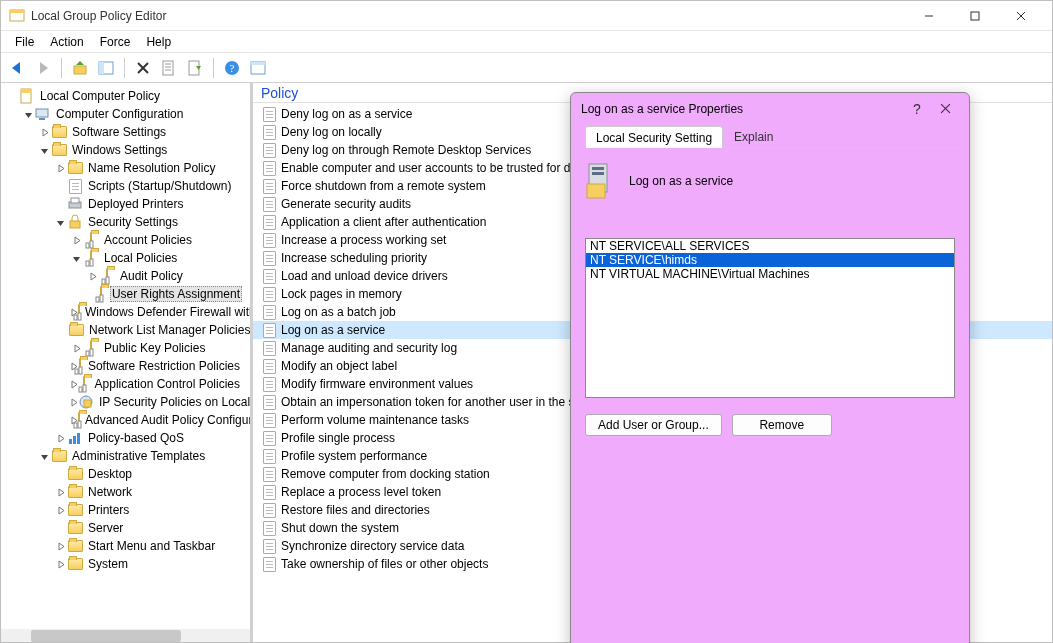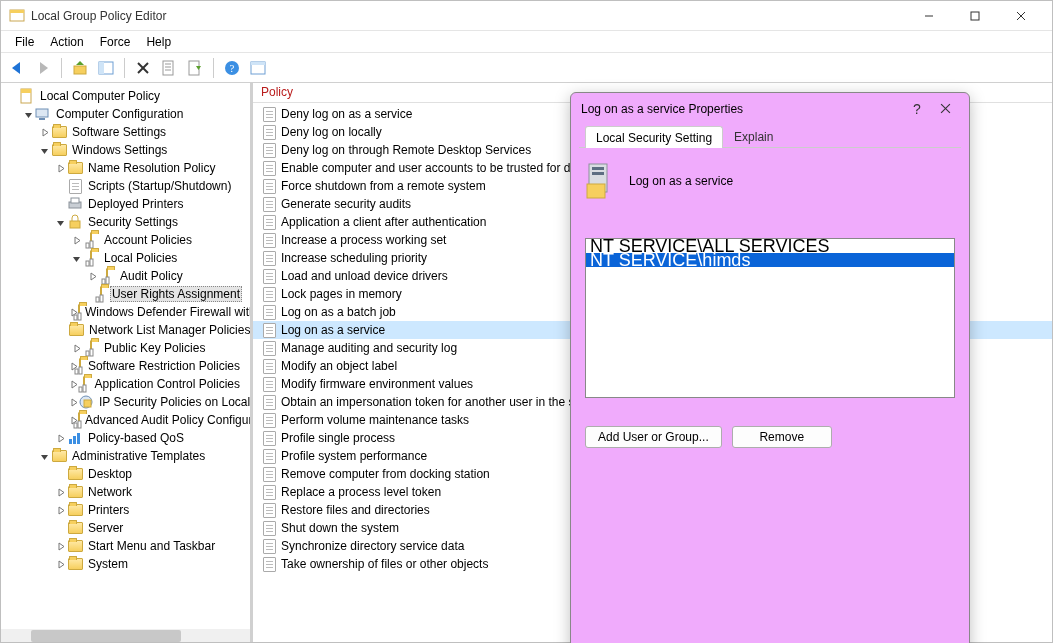--- a/index.html
+++ b/index.html
@@ -28,40 +28,40 @@
   .tree-row .tw svg{width:9px;height:9px;}
   .tree-row .ic { width:16px; height:16px; margin-right:3px; display:flex; align-items:center; justify-content:center;}
   .tree-row .lbl { padding:0 2px;}
   .tree-row.selected .lbl { background:#e5e5e5; border:1px dotted #888; padding:0 1px;}
   .indent0{padding-left:0px;} .indent1{padding-left:16px;} .indent2{padding-left:32px;}
   .indent3{padding-left:48px;} .indent4{padding-left:64px;} .indent5{padding-left:80px;}
   .hscroll { position:absolute; bottom:0; left:0; right:0; height:14px; background:#f0f0f0; display:flex; align-items:center;}
   .hscroll .thumb{ height:12px; width:150px; background:#c8c8c8; margin-left:30px; border-radius:2px;}
   
   .list-pane { flex:1; display:flex; flex-direction:column; position:relative;}
-  .list-header { height:20px; border-bottom:1px solid #e0e0e0; padding:2px 8px; font-size:12px; color:#b91c1c;}
+  .list-header { height:20px; border-bottom:1px solid #e0e0e0; padding:2px 8px; font-size:14px; color:#1d4ed8;}
   .list-body { flex:1; overflow:auto; padding:2px 0;}
   .list-row { display:flex; align-items:center; height:18px; padding:0 8px;}
   .list-row.selected { background:#cde8ff;}
   .list-row .ic { width:16px; height:16px; margin-right:4px; display:flex;align-items:center;justify-content:center;}
   
   .dialog { position:absolute; left:570px; top:92px; width:400px; height:634px; background:#f0abfc; border:1px solid #888; box-shadow:0 4px 16px rgba(0,0,0,.25); border-radius:6px; display:flex; flex-direction:column;}
   .dlg-title { display:flex; align-items:center; height:32px; padding:0 10px; font-size:12px;}
   .dlg-title .t { flex:1;}
   .dlg-title .hlp, .dlg-title .cls { width:28px; text-align:center; color:#333; font-size:14px;}
   .dlg-tabs { display:flex; padding:0 6px; gap:0; border-bottom:1px solid #ccc; margin:0 8px;}
   .dlg-tab { padding:4px 10px 3px; border:1px solid #ccc; border-bottom:none; border-radius:3px 3px 0 0; background:#fff; position:relative; top:1px; font-size:12px;}
   .dlg-tab.inactive { border-color:transparent transparent #ccc transparent; color:#333; background:transparent; top:0;}
   .dlg-body { flex:1; padding:14px; display:flex; flex-direction:column;}
   .dlg-hdr { display:flex; align-items:center; gap:12px; margin-bottom:38px;}
   .dlg-hdr .bigicon { width:32px; height:38px;}
-  .dlg-listbox { border:1px solid #888; height:160px; overflow:auto; font-size:18px; background:#fff;}
+  .dlg-listbox { border:1px solid #888; height:160px; overflow:auto; font-size:12px; background:#fff;}
   .dlg-listbox .opt { padding:0 4px; height:14px; line-height:14px;}
   .dlg-listbox .opt.sel { background:#0a64d8; color:#fff;}
-  .dlg-btnrow { display:flex; gap:10px; margin-top:28px;}
+  .dlg-btnrow { display:flex; gap:10px; margin-top:16px;}
   .btn { min-width:100px; height:22px; border:1px solid #adadad; background:#fdfdfd; border-radius:3px; font-size:12px; display:flex; align-items:center; justify-content:center; padding:0 12px;}
   .btn.primary { border-color:#0a64d8;}
   .btn.disabled { color:#a0a0a0;}
   .dlg-footer { display:flex; justify-content:center; gap:0; padding:12px;}
   
   .folder{width:15px;height:12px;background:linear-gradient(#ffe9a6,#f6cf5e);border:1px solid #cda93f;border-radius:1px;position:relative;}
   .folder::before{content:"";position:absolute;top:-3px;left:0;width:6px;height:3px;background:#f6cf5e;border:1px solid #cda93f;border-bottom:none;border-radius:1px 1px 0 0;}
   .docicon{width:13px;height:15px;background:#fff;border:1px solid #aaa;border-radius:1px;position:relative;}
   .docicon::after{content:"";position:absolute;left:2px;top:3px;right:2px;height:1px;background:#bbb;box-shadow:0 3px 0 #bbb,0 6px 0 #bbb;}
 </style>
@@ -674,20 +674,21 @@
             <rect x="7" y="5" width="12" height="3" fill="#5d6e82"></rect>
             <rect x="7" y="10" width="12" height="3" fill="#5d6e82"></rect>
             <rect x="2" y="22" width="18" height="14" fill="#f6cf5e" stroke="#cda93f"></rect>
           </svg>
       </span>
       <span>Log on as a service</span>
     </div>
     <div class="dlg-listbox" id="dlglist">
         <div class="opt">NT SERVICE\ALL SERVICES</div>
         <div class="opt sel">NT SERVICE\himds</div>
+        <div class="opt">NT VIRTUAL MACHINE\Virtual Machines</div>
       </div>
     <div class="dlg-btnrow">
       <div class="btn">Add User or Group...</div>
       <div class="btn">Remove</div>
     </div>
   </div>
   <div class="dlg-footer">
     <div class="btn primary" style="min-width:74px">OK</div>
     <div class="btn" style="min-width:74px">Cancel</div>
     <div class="btn disabled" style="min-width:74px">Apply</div>

